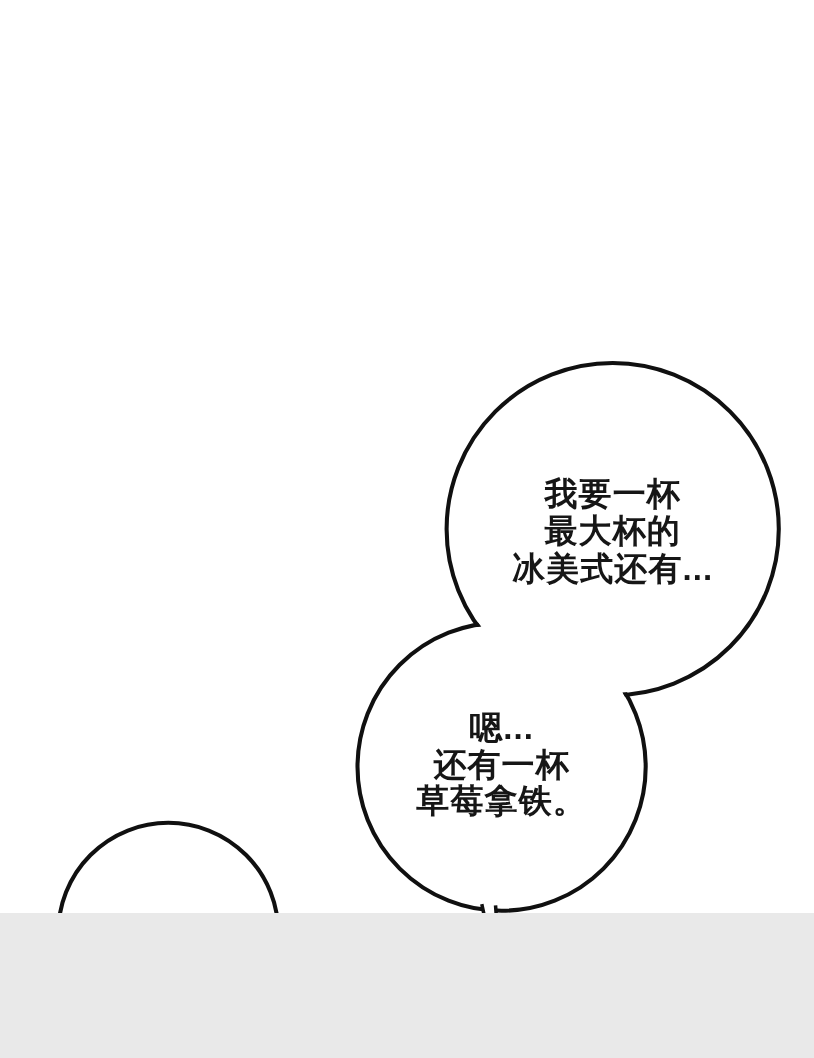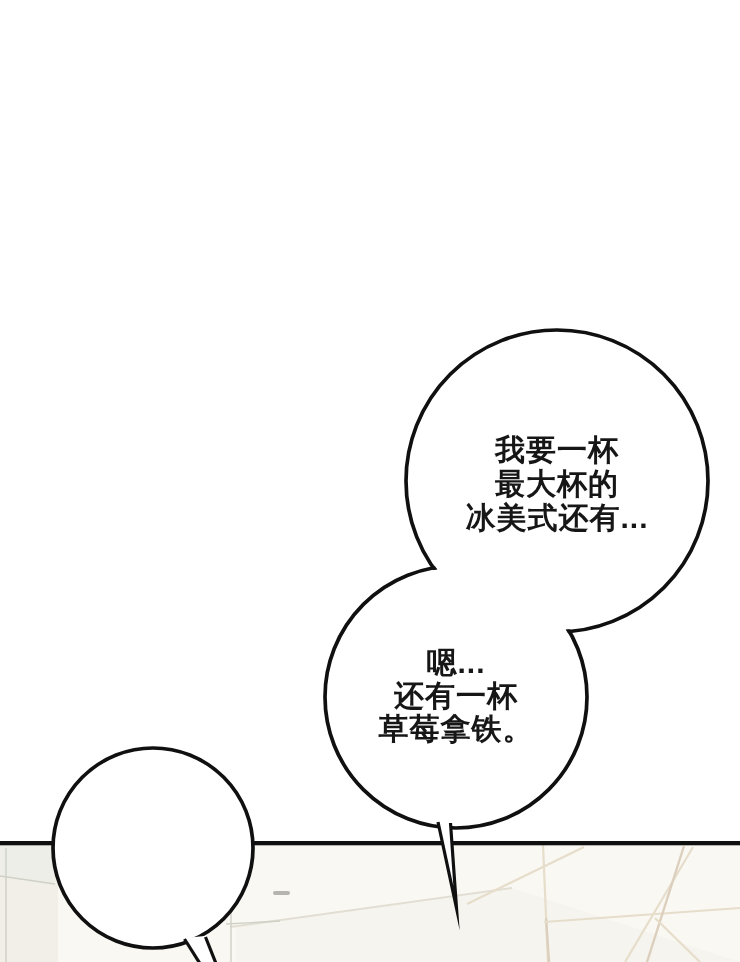--- a/index.html
+++ b/index.html
@@ -1,17 +1,17 @@
 <!DOCTYPE html>
 <html style="--c-paper: #ffffff; --c-ink: #101010; --c-text: #161616; --c-bg-warm: #faf8f3; --c-left-wash: #f1efe8; --c-panel-fill: #edeee7; --c-panel-edge: #cfd0c6; --c-counter-fill: #f6f4ee; --c-counter-edge: #e2ded3; --c-lattice: #e6ddcb; --c-lattice-dark: #dccfbd; --c-dash: #b6b4ae;"><head>
 <meta charset="utf-8">
 <style>
   html,body{margin:0;padding:0;background:#e9e9e9;}
   .stage{
-    position:relative;width:740px;height:962px;overflow:hidden;
+    position:relative;width:740px;height:830px;overflow:hidden;
     background:var(--c-paper,#ffffff);
     font-family:"Liberation Sans",sans-serif;
   }
   .stage svg{position:absolute;left:0;top:0;display:block;}
   
   .bubble{fill:var(--c-paper,#fff);stroke:var(--c-ink,#101010);stroke-width:3.7;}
   .inkStroke{fill:none;stroke:var(--c-ink,#101010);stroke-width:3.7;}
   .inkFill{fill:var(--c-ink,#101010);}
   .fillPaper{fill:var(--c-paper,#fff);}
   .tailOpen{fill:var(--c-paper,#fff);stroke:var(--c-ink,#101010);stroke-width:3.2;

